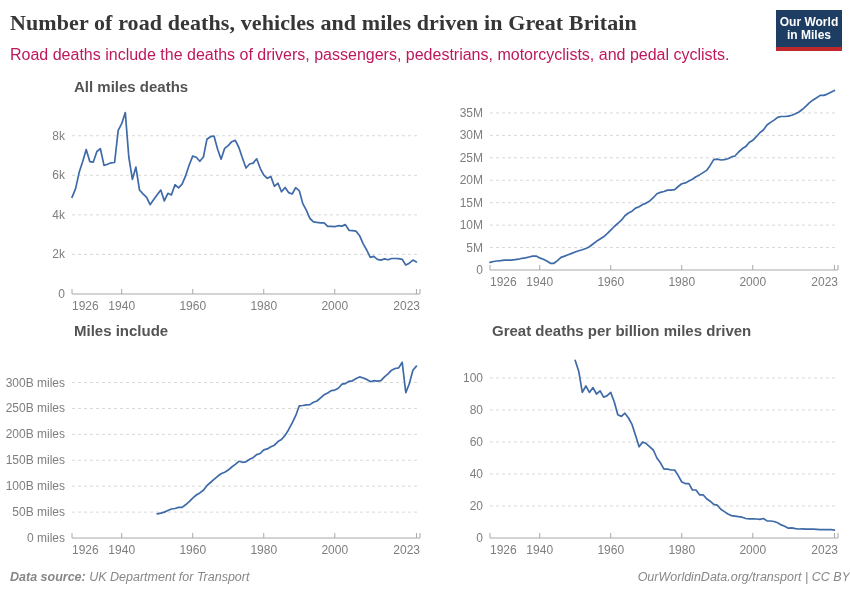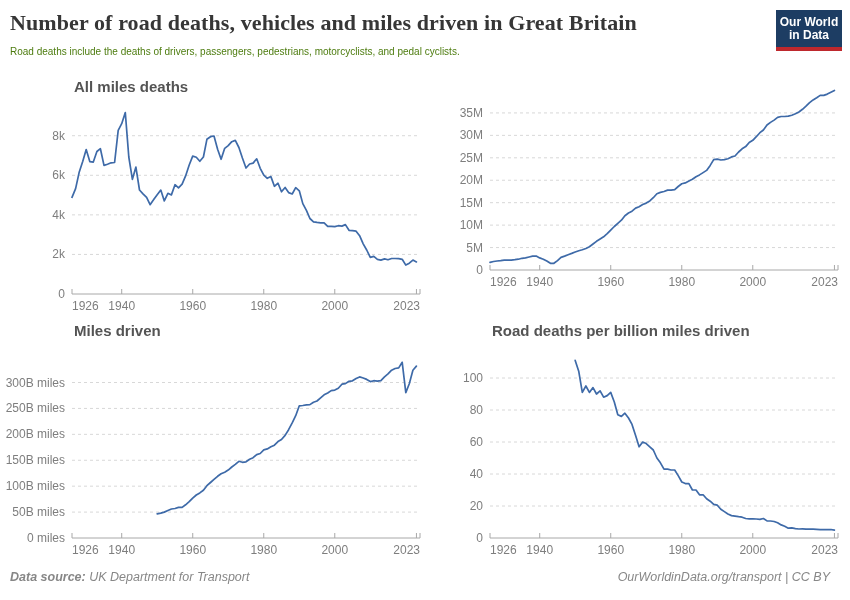--- a/index.html
+++ b/index.html
@@ -8,21 +8,21 @@
     font-family:"Liberation Sans",sans-serif;
     border-radius:31px;
   }
   #page-title{
     position:absolute;left:10px;top:10px;width:730px;margin:0;
     font-family:"Liberation Serif",serif;font-weight:700;font-size:22px;color:#363636;
     letter-spacing:0.1px;
   }
   #page-subtitle{
     position:absolute;left:10px;top:46px;width:740px;margin:0;
-    font-size:10px;color:#4d7c0f;
+    font-size:16px;color:#be185d;
   }
   #owid-logo{
     position:absolute;left:776px;top:10px;width:66px;height:37px;
     display:flex;flex-direction:column;align-items:center;justify-content:center;
     text-align:center;color:#fff;font-weight:700;font-size:12px;line-height:13px;
   }
   .chart{position:absolute;width:425px;height:248px;}
   #chart-0{left:0;top:74px;}
   #chart-1{left:425px;top:74px;}
   #chart-2{left:0;top:318px;}
@@ -33,33 +33,33 @@
   .col-left .chart-title{margin-left:74px;}
   .col-right .chart-title{margin-left:67px;}
   .chart svg{display:block;}
   .chart svg text{font-family:"Liberation Sans",sans-serif;font-size:12px;fill:#7e7e7e;}
   #footer{
     position:absolute;left:0;top:566px;width:850px;height:24px;
     font-size:12.5px;color:#878787;font-style:italic;
   }
   #data-source-note{position:absolute;left:10px;top:4px;}
   #data-source-label{font-weight:700;}
-  #footer-link{position:absolute;right:20px;top:4px;color:#878787;text-decoration:none;}
+  #footer-link{position:absolute;right:0;top:4px;color:#878787;text-decoration:none;}
 </style>
 </head>
 <body>
 
 <div id="page">
 
   <h1 id="page-title">Number of road deaths, vehicles and miles driven in Great Britain</h1>
   <p id="page-subtitle">Road deaths include the deaths of drivers, passengers, pedestrians, motorcyclists, and pedal cyclists.</p>
 
   <div id="owid-logo" style="background: rgb(29, 61, 99); border-bottom: 4px solid rgb(190, 40, 45);">
     <span>Our World</span>
-    <span>in Data</span>
+    <span>in Miles</span>
   </div>
 
   <div id="chart-0" class="chart col-left">
     <h3 class="chart-title" style="color: rgb(84, 84, 84);">All miles deaths</h3>
     <svg width="425" height="230">
         <text x="65" y="200" text-anchor="end" fill="#7e7e7e">0</text>
         <line x1="72" y1="156.43010752688173" x2="420" y2="156.43010752688173" stroke="#d8d8d8" stroke-width="1" stroke-dasharray="3,3"></line>
         <text x="65" y="160.43010752688173" text-anchor="end" fill="#7e7e7e">2k</text>
         <line x1="72" y1="116.86021505376344" x2="420" y2="116.86021505376344" stroke="#d8d8d8" stroke-width="1" stroke-dasharray="3,3"></line>
         <text x="65" y="120.86021505376344" text-anchor="end" fill="#7e7e7e">4k</text>
@@ -114,21 +114,21 @@
         <line x1="327.7755102040816" y1="191" x2="327.7755102040816" y2="196" stroke="#a8a8a8" stroke-width="1"></line>
         <text x="327.7755102040816" y="212" text-anchor="middle" fill="#7e7e7e">2000</text>
         <line x1="409.44897959183675" y1="191" x2="409.44897959183675" y2="196" stroke="#a8a8a8" stroke-width="1"></line>
         <text x="413" y="212" text-anchor="end" fill="#7e7e7e">2023</text>
         <line x1="413" y1="191" x2="413" y2="196" stroke="#a8a8a8" stroke-width="1"></line>
         <path d="M65.0 188.4L68.6 187.5L72.1 187.0L75.7 186.6L79.2 186.1L82.8 186.1L86.3 186.1L89.9 185.7L93.4 185.2L97.0 184.3L100.5 183.9L104.1 183.0L107.6 182.1L111.2 182.1L114.7 183.9L118.3 185.2L121.8 187.0L125.4 189.3L128.9 189.3L132.5 186.6L136.0 183.4L139.6 182.1L143.1 180.7L146.7 179.4L150.2 178.0L153.8 176.7L157.3 175.8L160.9 174.5L164.4 172.7L168.0 170.0L171.5 167.3L175.1 165.0L178.6 162.8L182.2 159.6L185.7 156.1L189.3 152.5L192.8 149.3L196.4 146.2L199.9 141.7L203.5 139.0L207.0 137.2L210.6 134.1L214.1 132.7L217.7 130.5L221.2 129.1L224.8 126.9L228.3 123.7L231.9 119.7L235.4 118.4L239.0 117.5L242.6 116.1L246.1 116.1L249.7 115.7L253.2 112.5L256.8 109.8L260.3 108.9L263.9 107.1L267.4 105.3L271.0 102.7L274.5 100.9L278.1 98.6L281.6 96.4L285.2 91.4L288.7 85.6L292.3 85.2L295.8 86.0L299.4 85.6L302.9 84.7L306.5 82.9L310.0 82.0L313.6 78.0L317.1 74.8L320.7 72.6L324.2 68.5L327.8 66.3L331.3 62.7L334.9 58.7L338.4 56.0L342.0 51.0L345.5 48.4L349.1 46.1L352.6 43.4L356.2 42.5L359.7 42.5L363.3 42.1L366.8 41.2L370.4 39.8L373.9 38.0L377.5 35.3L381.0 32.2L384.6 28.6L388.1 25.9L391.7 23.7L395.2 21.4L398.8 21.4L402.3 20.1L405.9 18.3L409.4 16.5" fill="none" stroke="#3e6aa8" stroke-width="1.7" stroke-linejoin="round" stroke-linecap="round"></path>
       </svg>
   </div>
 
   <div id="chart-2" class="chart col-left">
-    <h3 class="chart-title" style="color: rgb(84, 84, 84);">Miles driven</h3>
+    <h3 class="chart-title" style="color: rgb(84, 84, 84);">Miles include</h3>
     <svg width="425" height="230">
         <text x="65" y="200" text-anchor="end" fill="#7e7e7e">0 miles</text>
         <line x1="72" y1="170.0845070422535" x2="420" y2="170.0845070422535" stroke="#d8d8d8" stroke-width="1" stroke-dasharray="3,3"></line>
         <text x="65" y="174.0845070422535" text-anchor="end" fill="#7e7e7e">50B miles</text>
         <line x1="72" y1="144.16901408450704" x2="420" y2="144.16901408450704" stroke="#d8d8d8" stroke-width="1" stroke-dasharray="3,3"></line>
         <text x="65" y="148.16901408450704" text-anchor="end" fill="#7e7e7e">100B miles</text>
         <line x1="72" y1="118.25352112676056" x2="420" y2="118.25352112676056" stroke="#d8d8d8" stroke-width="1" stroke-dasharray="3,3"></line>
         <text x="65" y="122.25352112676056" text-anchor="end" fill="#7e7e7e">150B miles</text>
         <line x1="72" y1="92.33802816901408" x2="420" y2="92.33802816901408" stroke="#d8d8d8" stroke-width="1" stroke-dasharray="3,3"></line>
         <text x="65" y="96.33802816901408" text-anchor="end" fill="#7e7e7e">200B miles</text>
@@ -148,21 +148,21 @@
         <line x1="334.7755102040816" y1="191" x2="334.7755102040816" y2="196" stroke="#a8a8a8" stroke-width="1"></line>
         <text x="334.7755102040816" y="212" text-anchor="middle" fill="#7e7e7e">2000</text>
         <line x1="416.44897959183675" y1="191" x2="416.44897959183675" y2="196" stroke="#a8a8a8" stroke-width="1"></line>
         <text x="420" y="212" text-anchor="end" fill="#7e7e7e">2023</text>
         <line x1="420" y1="191" x2="420" y2="196" stroke="#a8a8a8" stroke-width="1"></line>
         <path d="M157.2 171.9L160.8 171.1L164.3 170.1L167.9 168.5L171.4 167.0L175.0 166.5L178.5 165.4L182.1 165.4L185.6 162.8L189.2 159.7L192.7 156.1L196.3 153.0L199.8 150.9L203.4 148.3L206.9 143.7L210.5 140.5L214.0 137.4L217.6 134.3L221.1 131.7L224.7 130.2L228.2 128.1L231.8 125.0L235.3 122.4L238.9 119.3L242.4 120.3L246.0 119.8L249.6 117.2L253.1 115.7L256.7 112.6L260.2 111.5L263.8 107.9L267.3 106.9L270.9 104.8L274.4 103.2L278.0 99.6L281.5 97.5L285.1 93.4L288.6 87.7L292.2 80.9L295.7 73.7L299.3 63.8L302.8 63.5L306.4 62.9L309.9 62.6L313.5 60.2L317.0 59.0L320.6 55.8L324.1 52.8L327.7 51.0L331.2 48.6L334.8 48.1L338.3 46.3L341.9 42.2L345.4 41.6L349.0 39.3L352.5 38.8L356.1 36.5L359.6 34.9L363.2 36.0L366.7 37.4L370.3 39.6L373.8 38.7L377.4 39.2L380.9 38.6L384.5 34.9L388.0 31.9L391.6 28.2L395.1 26.5L398.7 25.9L402.2 20.3L405.8 50.6L409.3 41.8L412.9 28.2L416.4 24.1" fill="none" stroke="#3e6aa8" stroke-width="1.7" stroke-linejoin="round" stroke-linecap="round"></path>
       </svg>
   </div>
 
   <div id="chart-3" class="chart col-right">
-    <h3 class="chart-title" style="color: rgb(84, 84, 84);">Road deaths per billion miles driven</h3>
+    <h3 class="chart-title" style="color: rgb(84, 84, 84);">Great deaths per billion miles driven</h3>
     <svg width="425" height="230">
         <text x="58" y="200" text-anchor="end" fill="#7e7e7e">0</text>
         <line x1="65" y1="164" x2="413" y2="164" stroke="#d8d8d8" stroke-width="1" stroke-dasharray="3,3"></line>
         <text x="58" y="168" text-anchor="end" fill="#7e7e7e">20</text>
         <line x1="65" y1="132" x2="413" y2="132" stroke="#d8d8d8" stroke-width="1" stroke-dasharray="3,3"></line>
         <text x="58" y="136" text-anchor="end" fill="#7e7e7e">40</text>
         <line x1="65" y1="100" x2="413" y2="100" stroke="#d8d8d8" stroke-width="1" stroke-dasharray="3,3"></line>
         <text x="58" y="104" text-anchor="end" fill="#7e7e7e">60</text>
         <line x1="65" y1="68" x2="413" y2="68" stroke="#d8d8d8" stroke-width="1" stroke-dasharray="3,3"></line>
         <text x="58" y="72" text-anchor="end" fill="#7e7e7e">80</text>

